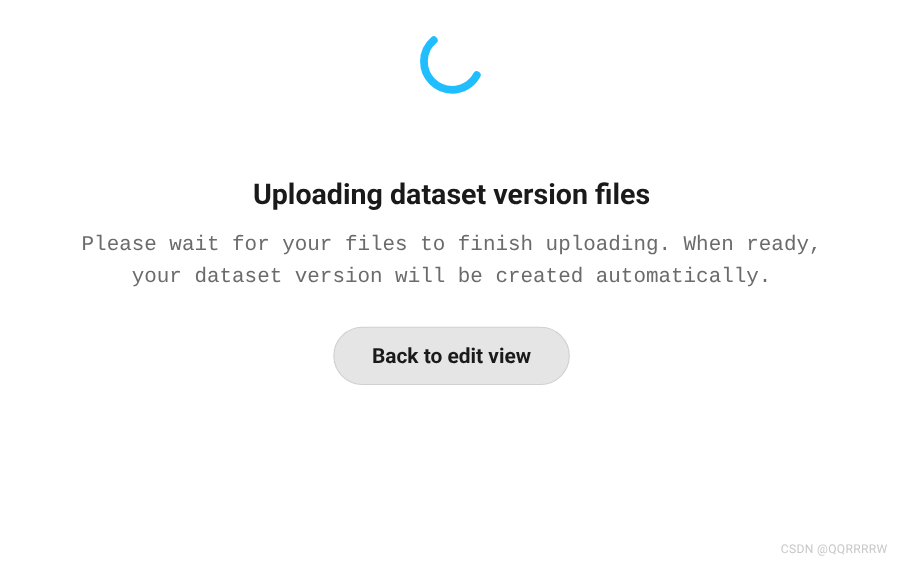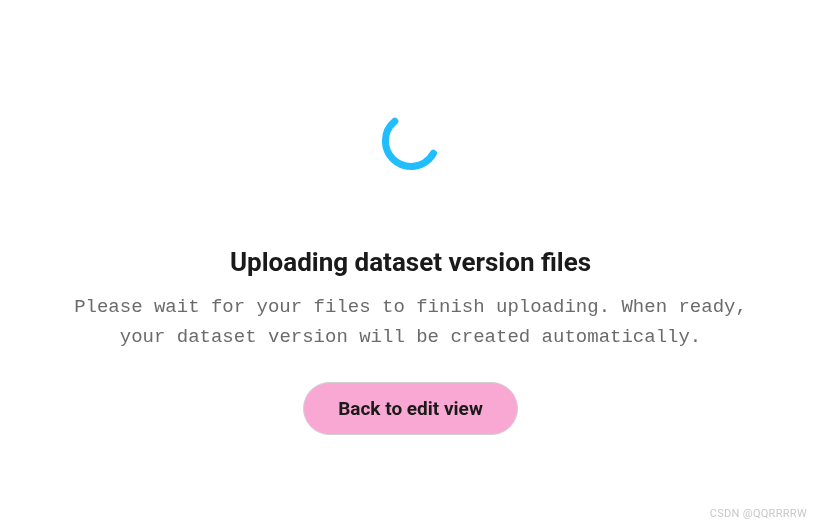--- a/index.html
+++ b/index.html
@@ -14,21 +14,20 @@
       font-family: -apple-system, BlinkMacSystemFont, "Segoe UI", Roboto, Helvetica, Arial, sans-serif;
       position: relative;
       overflow: hidden;
     }
     .container {
       width: 100%;
       height: 100%;
       display: flex;
       flex-direction: column;
       align-items: center;
-      justify-content: center;
       padding-top: 24px;
     }
     .spinner-wrap {
       margin-bottom: 70px;
     }
     .spinner {
       width: 64px;
       height: 64px;
       animation: spin 1s linear infinite;
     }
@@ -49,30 +48,30 @@
       text-align: center;
       max-width: 680px;
       line-height: 1.55;
       margin-bottom: 30px;
       font-family: Liberation Mono, monospace;
     }
     .back-button {
       font-size: 19px;
       font-weight: 700;
       color: #1a1a1a;
-      background: #f9a8d4;
+      background: #e5e5e5;
       border: 1px solid #d0d0d0;
       border-radius: 28px;
       padding: 14px 34px;
       cursor: pointer;
       font-family: inherit;
     }
     .watermark {
       position: absolute;
-      bottom: 0;
+      bottom: 14px;
       right: 14px;
       font-size: 11px;
       color: #c8c8c8;
       letter-spacing: 0.3px;
     }
   </style>
 </head>
 <body>
 
 <div class="container">

